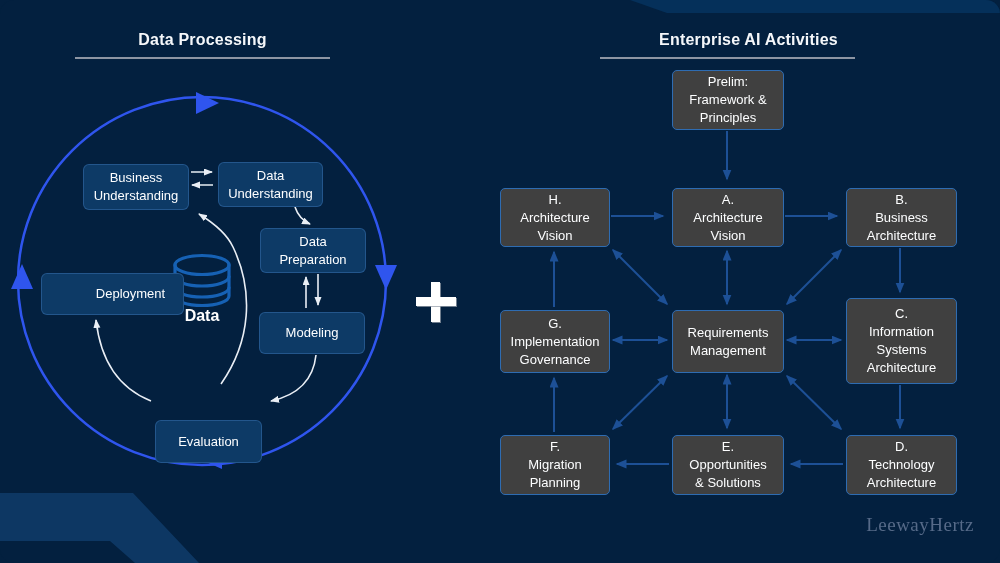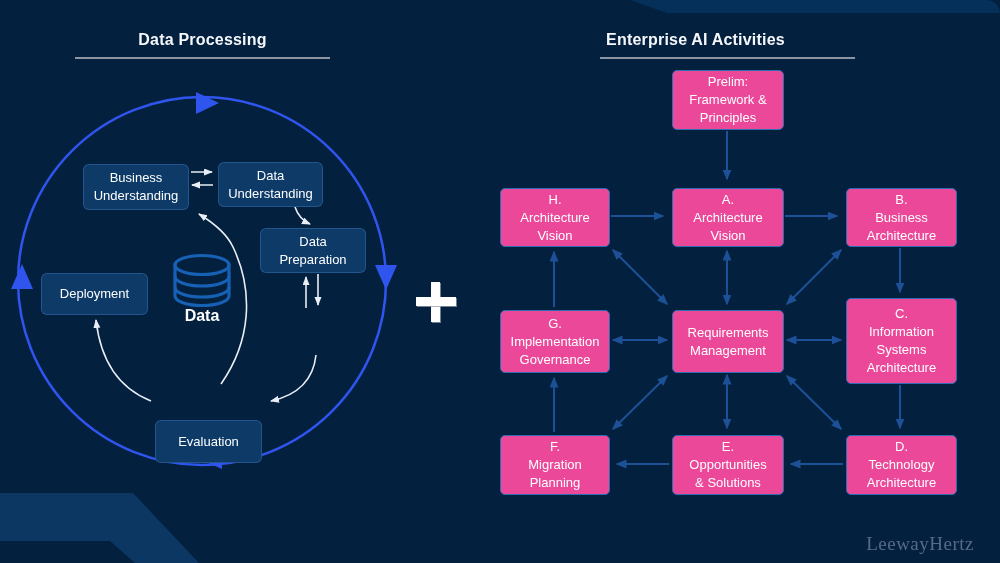--- a/index.html
+++ b/index.html
@@ -18,53 +18,53 @@
   .title-rule{position:absolute;height:2px;background:#8d95a3;}
   .node{
     position:absolute;display:flex;align-items:center;justify-content:center;
     text-align:center;white-space:pre-line;border-radius:6px;
     font-size:13px;line-height:18px;color:#fdfeff;
   }
   .lnode{
     background:#0d3a66;border:1px solid rgba(62,122,186,.45);
   }
   .rnode{
-    background:#ec4899;border:1px solid #2e6cb2;border-radius:5px;
+    background:#404040;border:1px solid #2e6cb2;border-radius:5px;
   }
   .data-label{
     position:absolute;text-align:center;font-size:16px;font-weight:bold;color:#ffffff;
   }
   .plus{position:absolute;left:416px;top:282px;width:40px;height:40px;}
   .plus .vbar{
     position:absolute;left:15px;top:0;width:9px;height:40px;background:#ffffff;
     box-shadow:1px 1px 0 rgba(150,158,170,.75);
   }
   .plus .hbar{
     position:absolute;left:0;top:15px;width:40px;height:9px;background:#ffffff;
     box-shadow:1px 1px 0 rgba(150,158,170,.75);
   }
   .watermark{
     position:absolute;right:26px;top:514px;font-family:"Liberation Serif",serif;
-    font-size:19px;color:#566a88;letter-spacing:.5px;margin-top:19px;
+    font-size:19px;color:#566a88;letter-spacing:.5px;
   }
 </style>
 </head>
 <body>
 
 <div id="canvas">
 
   <div class="deco" style="left:630px;top:0;width:370px;height:13px;background:#05305a;
               clip-path:polygon(0 0,100% 0,100% 100%,37px 100%);"></div>
   <div class="deco" style="left:0;top:493px;width:200px;height:70px;background:#0d3763;
               clip-path:polygon(0 0,133px 0,199px 70px,135px 70px,110px 48px,0 48px);"></div>
 
   <div class="section-title" style="left:75px;top:31px;width:255px;">Data Processing</div>
   <div class="title-rule" style="left:75px;top:57px;width:255px;"></div>
 
-  <div class="section-title" style="left:568px;top:31px;width:255px;">Enterprise AI Activities</div>
+  <div class="section-title" style="left:621px;top:31px;width:255px;">Enterprise AI Activities</div>
   <div class="title-rule" style="left:600px;top:57px;width:255px;"></div>
 
   <svg class="svg-layer" width="1000" height="563" viewBox="0 0 1000 563">
     <defs>
       <marker id="wh" markerUnits="userSpaceOnUse" markerWidth="10" markerHeight="9" refX="8" refY="3.5" orient="auto">
         <path d="M0,0 L9,3.5 L0,7 Z" fill="#e9eef5"></path>
       </marker>
       <marker id="bh" markerUnits="userSpaceOnUse" markerWidth="12" markerHeight="10" refX="9.5" refY="4.5" orient="auto">
         <path d="M0,0 L11,4.5 L0,9 Z" fill="#1d5096"></path>
       </marker>
@@ -120,22 +120,23 @@
       <path d="M787,376 L841,429" marker-start="url(#bhs)" marker-end="url(#bh)"></path>
     </g>
   </svg>
 
   <div class="node lnode" style="left:83px;top:164px;width:104px;height:44px;">Business
 Understanding</div>
   <div class="node lnode" style="left:218px;top:162px;width:103px;height:43px;">Data
 Understanding</div>
   <div class="node lnode" style="left:260px;top:228px;width:104px;height:43px;">Data
 Preparation</div>
+  <div class="node lnode" style="left:259px;top:312px;width:104px;height:40px;">Modeling</div>
   <div class="node lnode" style="left:155px;top:386px;width:105px;height:41px;margin-top:34px;">Evaluation</div>
-  <div class="node lnode" style="left:41px;top:273px;width:105px;height:40px;">Deployment</div>
+  <div class="node lnode" style="left:41px;top:273px;width:105px;height:40px;padding-left:36px;">Deployment</div>
 
   <div class="data-label" style="left:162px;top:307px;width:80px;">Data</div>
 
   <div class="plus">
     <div class="vbar"></div>
     <div class="hbar"></div>
   </div>
 
   <div class="node rnode" style="left:672px;top:70px;width:110px;height:58px;">Prelim:
 Framework &amp;

